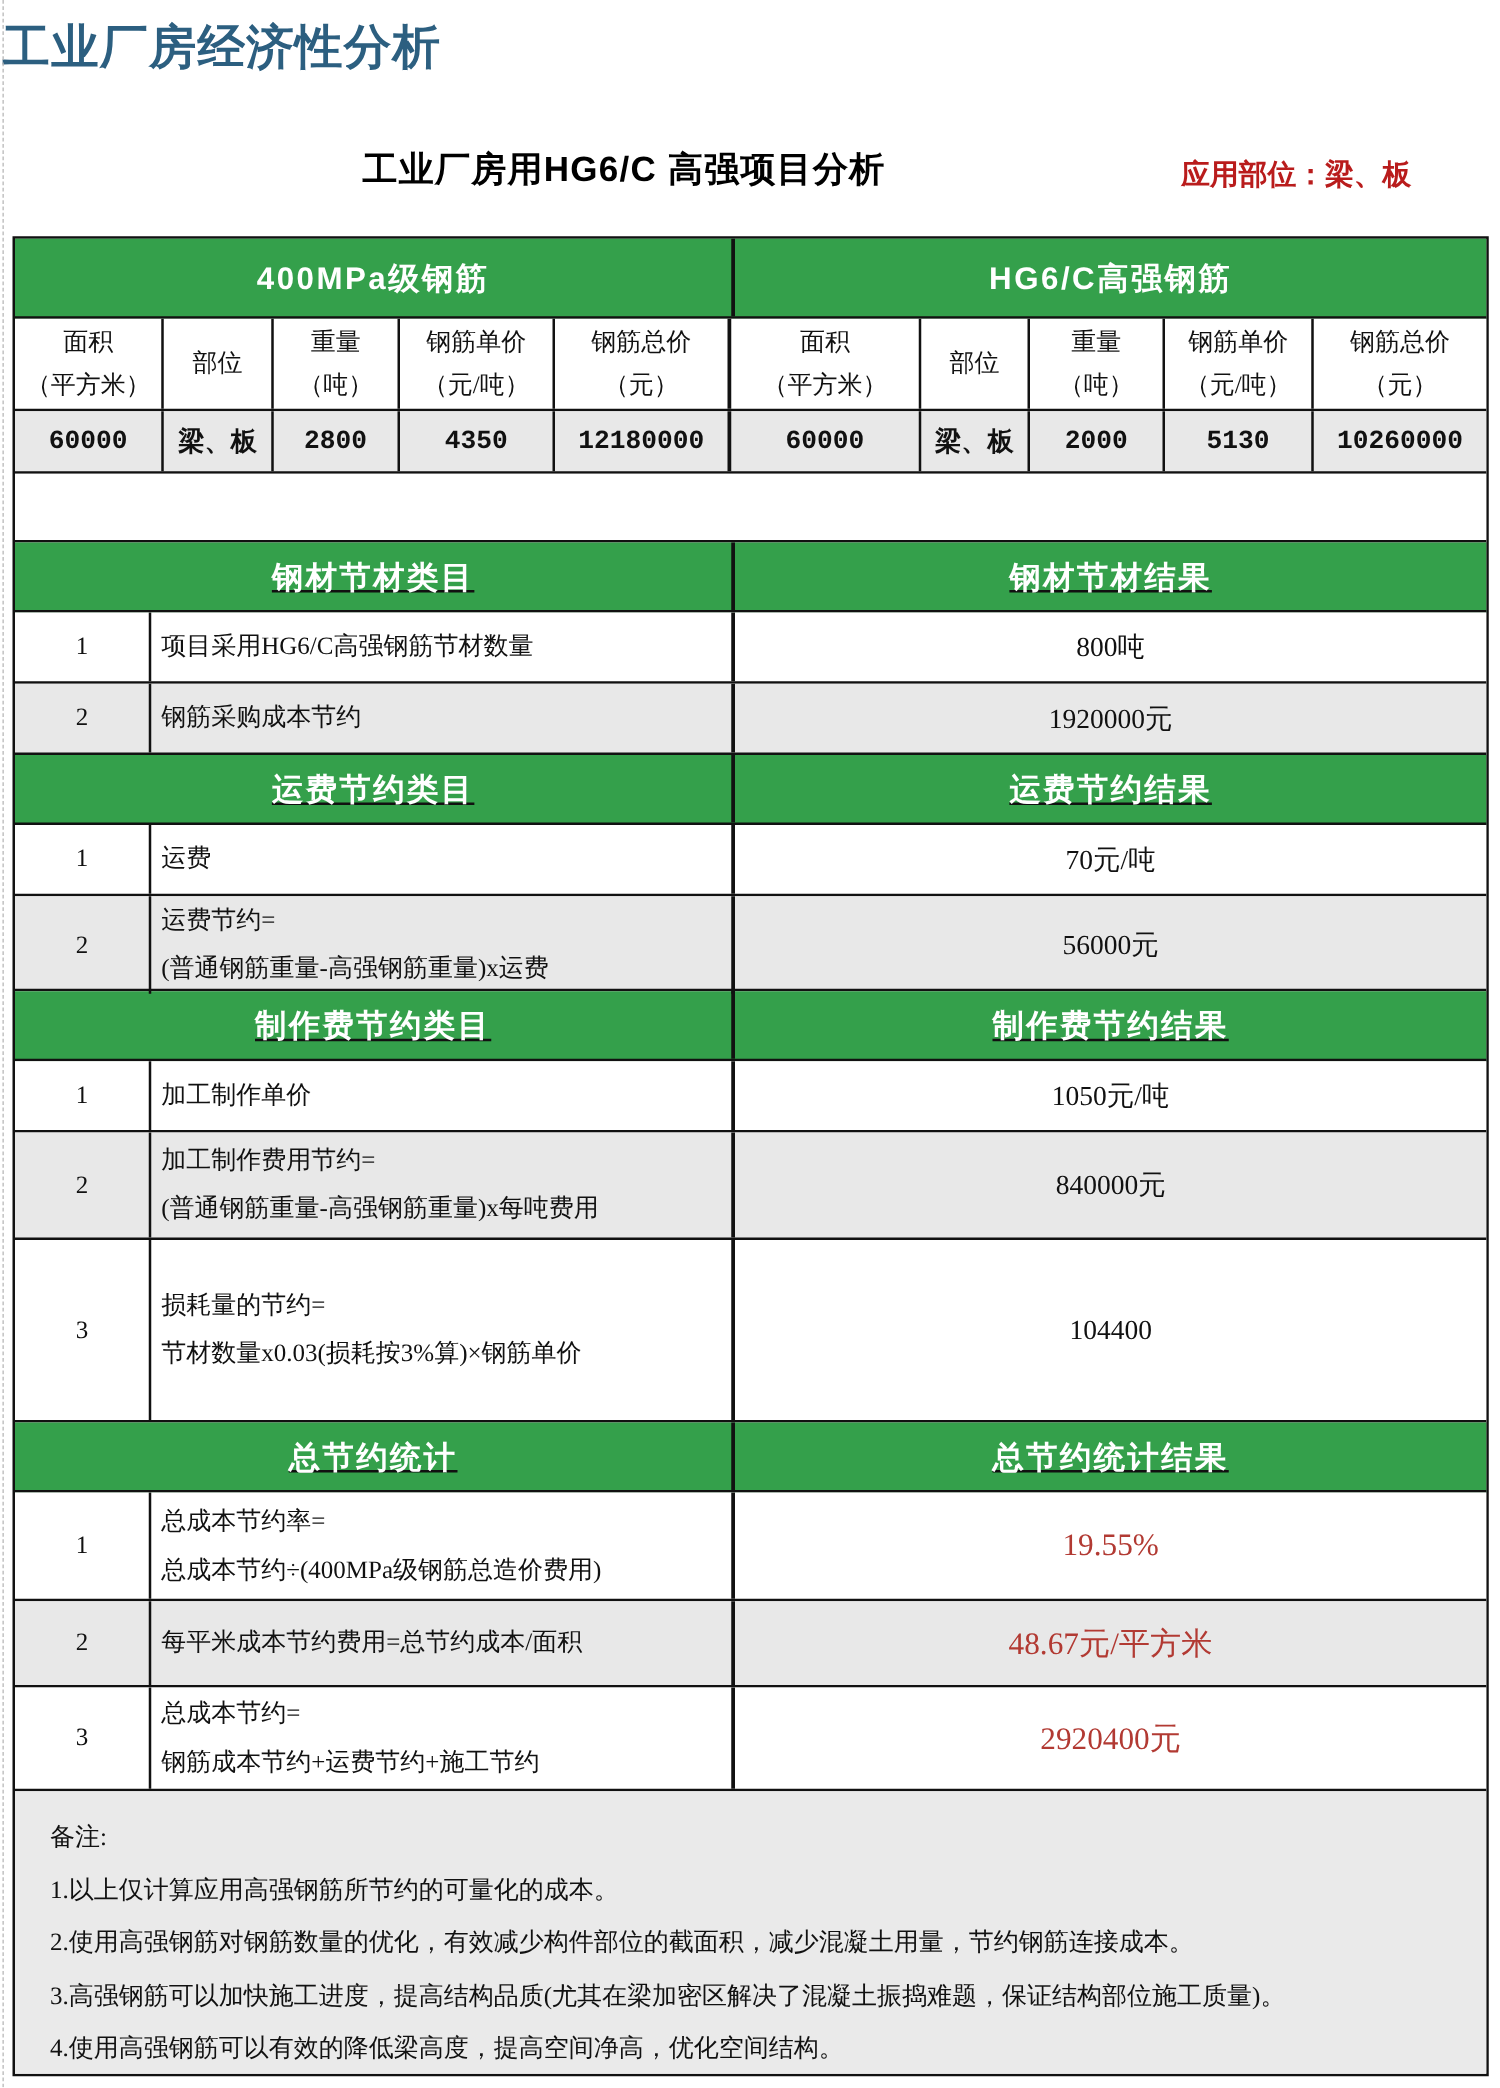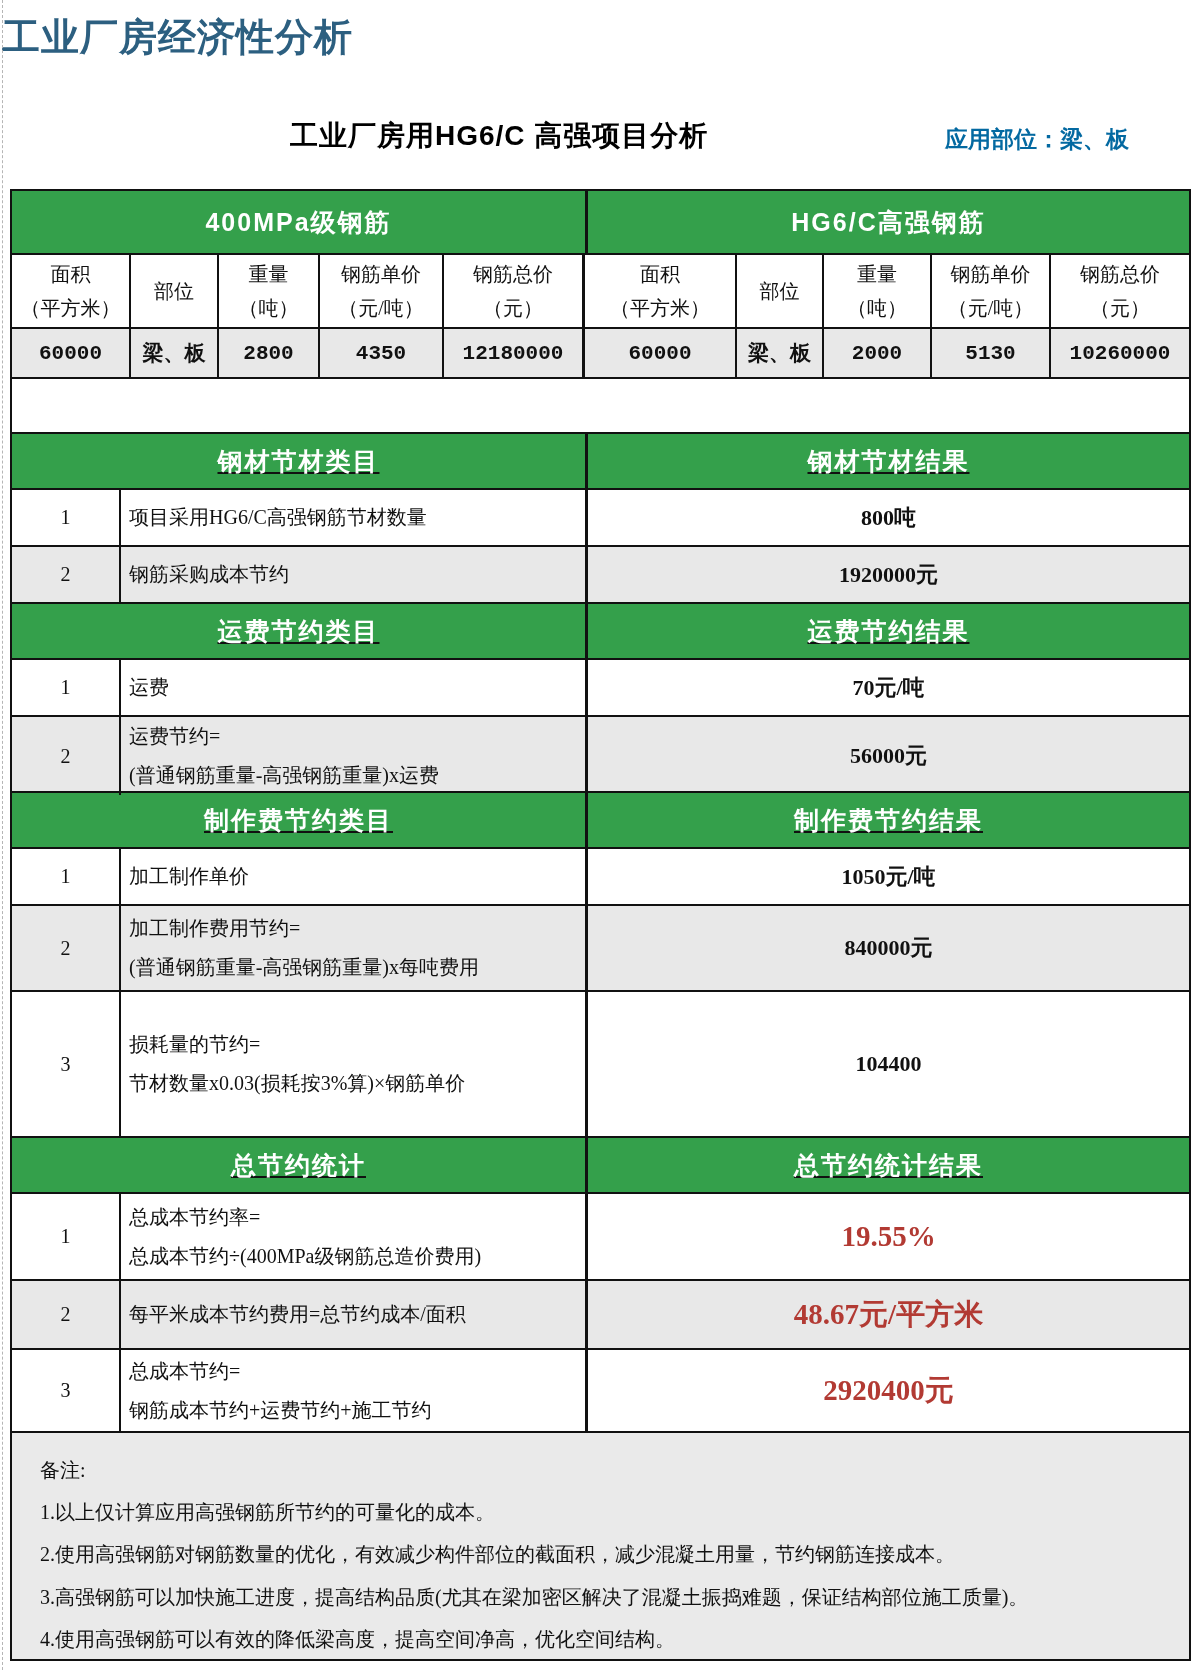--- a/index.html
+++ b/index.html
@@ -14,21 +14,21 @@
   *{margin:0;padding:0;box-sizing:border-box;}
   body{background:#fff;font-family:var(--serif);color:#111;}
   .page{position:relative;width:1200px;height:1670px;background:#fff;overflow:hidden;}
   .page-break-line{position:absolute;left:2px;top:0;bottom:0;width:0;border-left:1px dashed #b5b5b5;}
   .content{margin-left:10px;width:1181px;}
 
   .title{font-family:var(--sans);font-weight:bold;font-size:38px;color:var(--blue);
          margin:12px 0 0 -8px;letter-spacing:1px;}
   .subtitle-row{display:flex;align-items:flex-end;margin-top:50px;height:42px;}
   .subtitle{font-family:var(--sans);font-weight:bold;font-size:28px;color:#000;margin-left:280px;letter-spacing:1px;}
-  .application{font-family:var(--sans);font-weight:bold;font-size:23px;color:#0369a1;margin-left:auto;margin-right:62px;}
+  .application{font-family:var(--sans);font-weight:bold;font-size:23px;color:#b91c1c;margin-left:auto;margin-right:62px;}
 
   .main-table{margin-top:34px;border:2px solid var(--ink);background:#fff;}
 
   
   .row{display:grid;border-bottom:2px solid var(--ink);}
   .cmp{grid-template-columns:119px 88px 101px 124px 141px 152px 87px 108px 119px 138px;}
   .two{grid-template-columns:576px 601px;}
   .sec{grid-template-columns:109px 467px 601px;}
   .row > div{display:flex;align-items:center;justify-content:center;text-align:center;}
   .cell-div{border-right:2px solid var(--ink);}
@@ -44,22 +44,22 @@
   .cmp-data{height:50px;background:var(--gray);}
   .cmp-data > div{font-size:21px;font-weight:bold;font-family:Liberation Mono, monospace;}
 
   .gap-row{height:55px;background:#fff;border-bottom:2px solid var(--ink);}
 
   .sec-row{background:#fff;height:57px;}
   .sec-row.gray{background:var(--gray);}
   .sec-row .num{font-size:20px;}
   .sec-row .desc{justify-content:flex-start;text-align:left;padding-left:8px;
                  font-size:20px;line-height:1.95;white-space:pre-line;}
-  .sec-row .result{font-size:22px;font-weight:bold;text-align:right;}
-  .sec-row .result.red{color:var(--red);font-size:29px;}
+  .sec-row .result{font-size:22px;font-weight:normal;text-align:right;}
+  .sec-row .result.red{color:var(--red);font-size:25px;}
   .h69{height:69px;} .h76{height:76px;} .h83{height:83px;}
   .h86{height:86px;} .h87{height:87px;} .h146{height:146px;}
 
   .notes{background:#eaeaea;padding:16px 28px 10px 28px;height:226px;}
   .notes-label{font-size:20px;line-height:2.1;}
   .note-line{font-size:20px;line-height:2.12;}
 </style>
 </head>
 <body>
 

